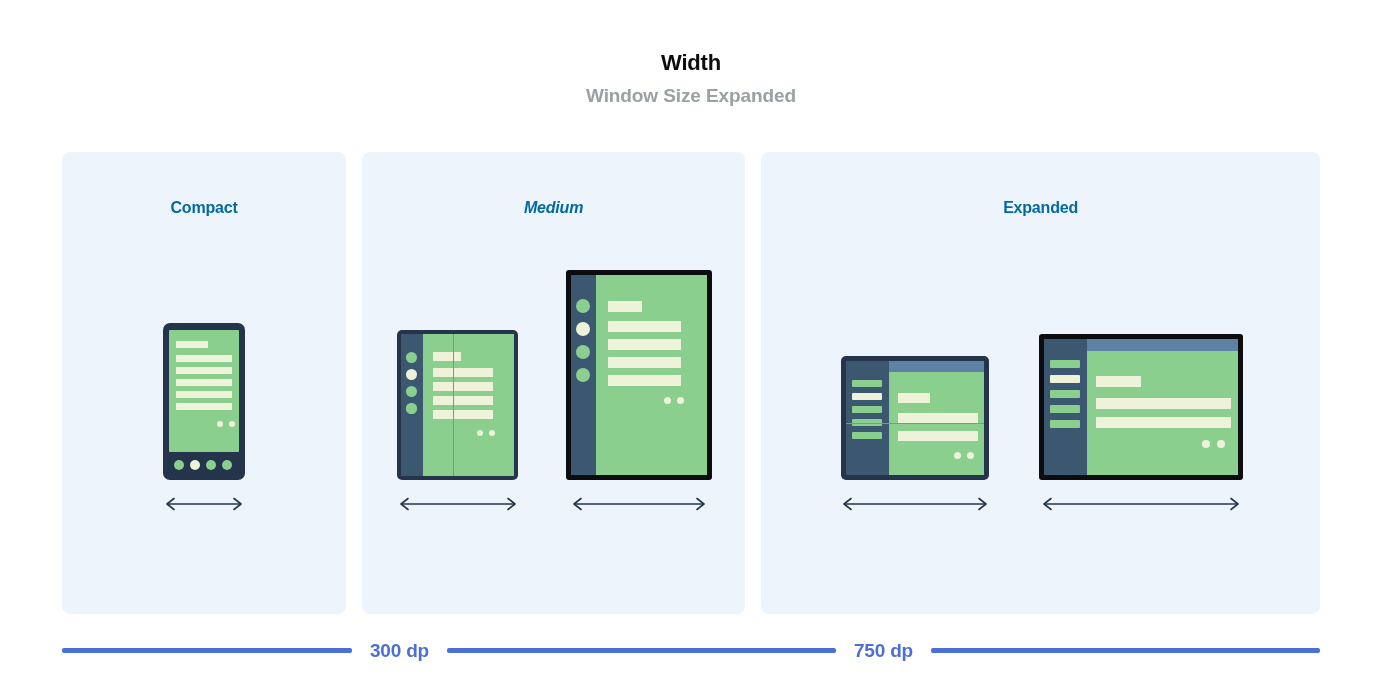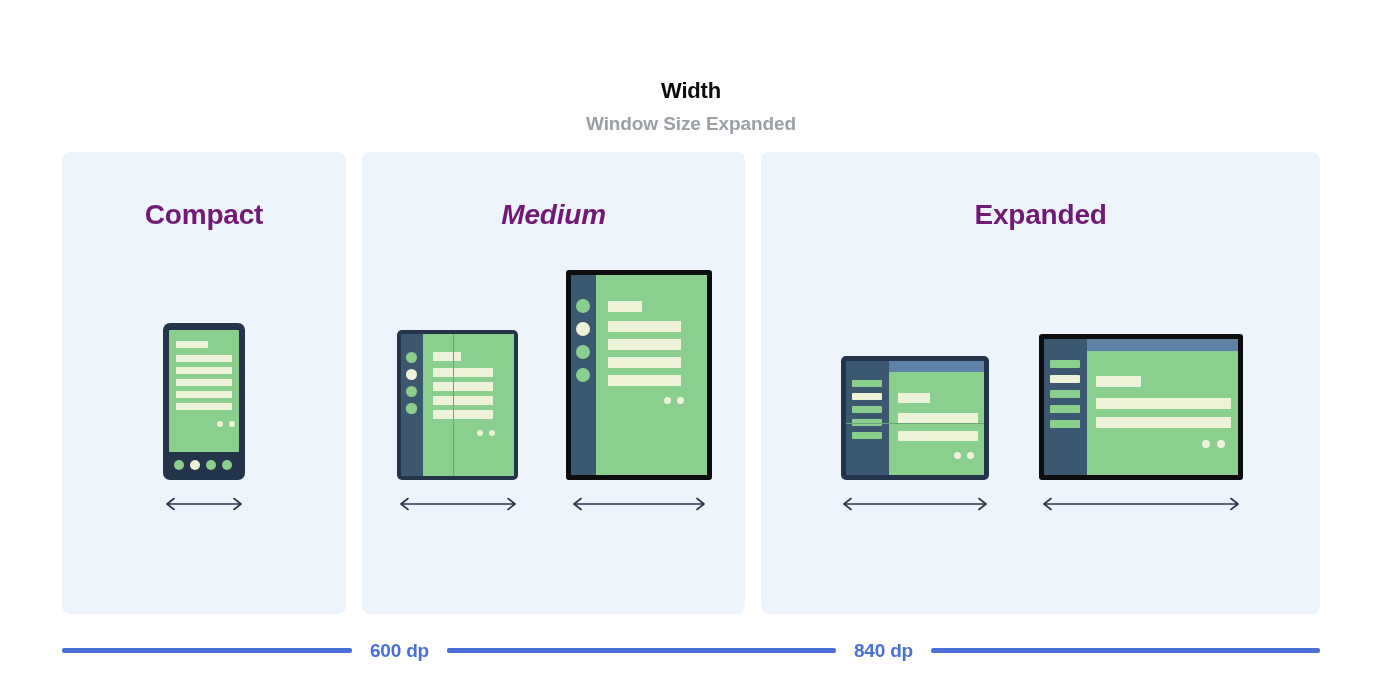--- a/index.html
+++ b/index.html
@@ -13,21 +13,21 @@
     font-family: "Liberation Sans", sans-serif;
     overflow: hidden;
     position: relative;
   }
 
   
   .header {
     position: absolute;
     top: 0; left: 0;
     width: 1382px;
-    padding-top: 78px;
+    padding-top: 50px;
     text-align: center;
   }
   .title {
     font-size: 22px;
     font-weight: bold;
     color: #0b0c0e;
     letter-spacing: -0.2px;
     line-height: 1.2;
   }
   .subtitle {
@@ -57,23 +57,23 @@
   .panel-compact  { width: 307px; }
   .panel-medium   { width: 414px; font-style: italic; }
   .panel-expanded { width: 604px; }
 
   .panel-label {
     position: absolute;
     top: 47px;
     left: 0;
     width: 100%;
     text-align: center;
-    font-size: 28px;
+    font-size: 16px;
     font-weight: bold;
-    color: #701a75;
+    color: #0369a1;
     letter-spacing: -0.2px;
   }
 
   .devices {
     position: absolute;
     left: 0;
     width: 100%;
     bottom: 0;
     height: 400px;
     display: flex;
@@ -374,17 +374,17 @@
         </svg>
       </div>
 
     </div>
   </div>
 
 </div>
 
 <div class="scale">
   <div class="scale-seg seg-a"></div>
-  <div class="scale-label">600 dp</div>
+  <div class="scale-label">300 dp</div>
   <div class="scale-seg seg-b"></div>
-  <div class="scale-label">840 dp</div>
+  <div class="scale-label">750 dp</div>
   <div class="scale-seg seg-c"></div>
 </div>
 
 </body></html>

